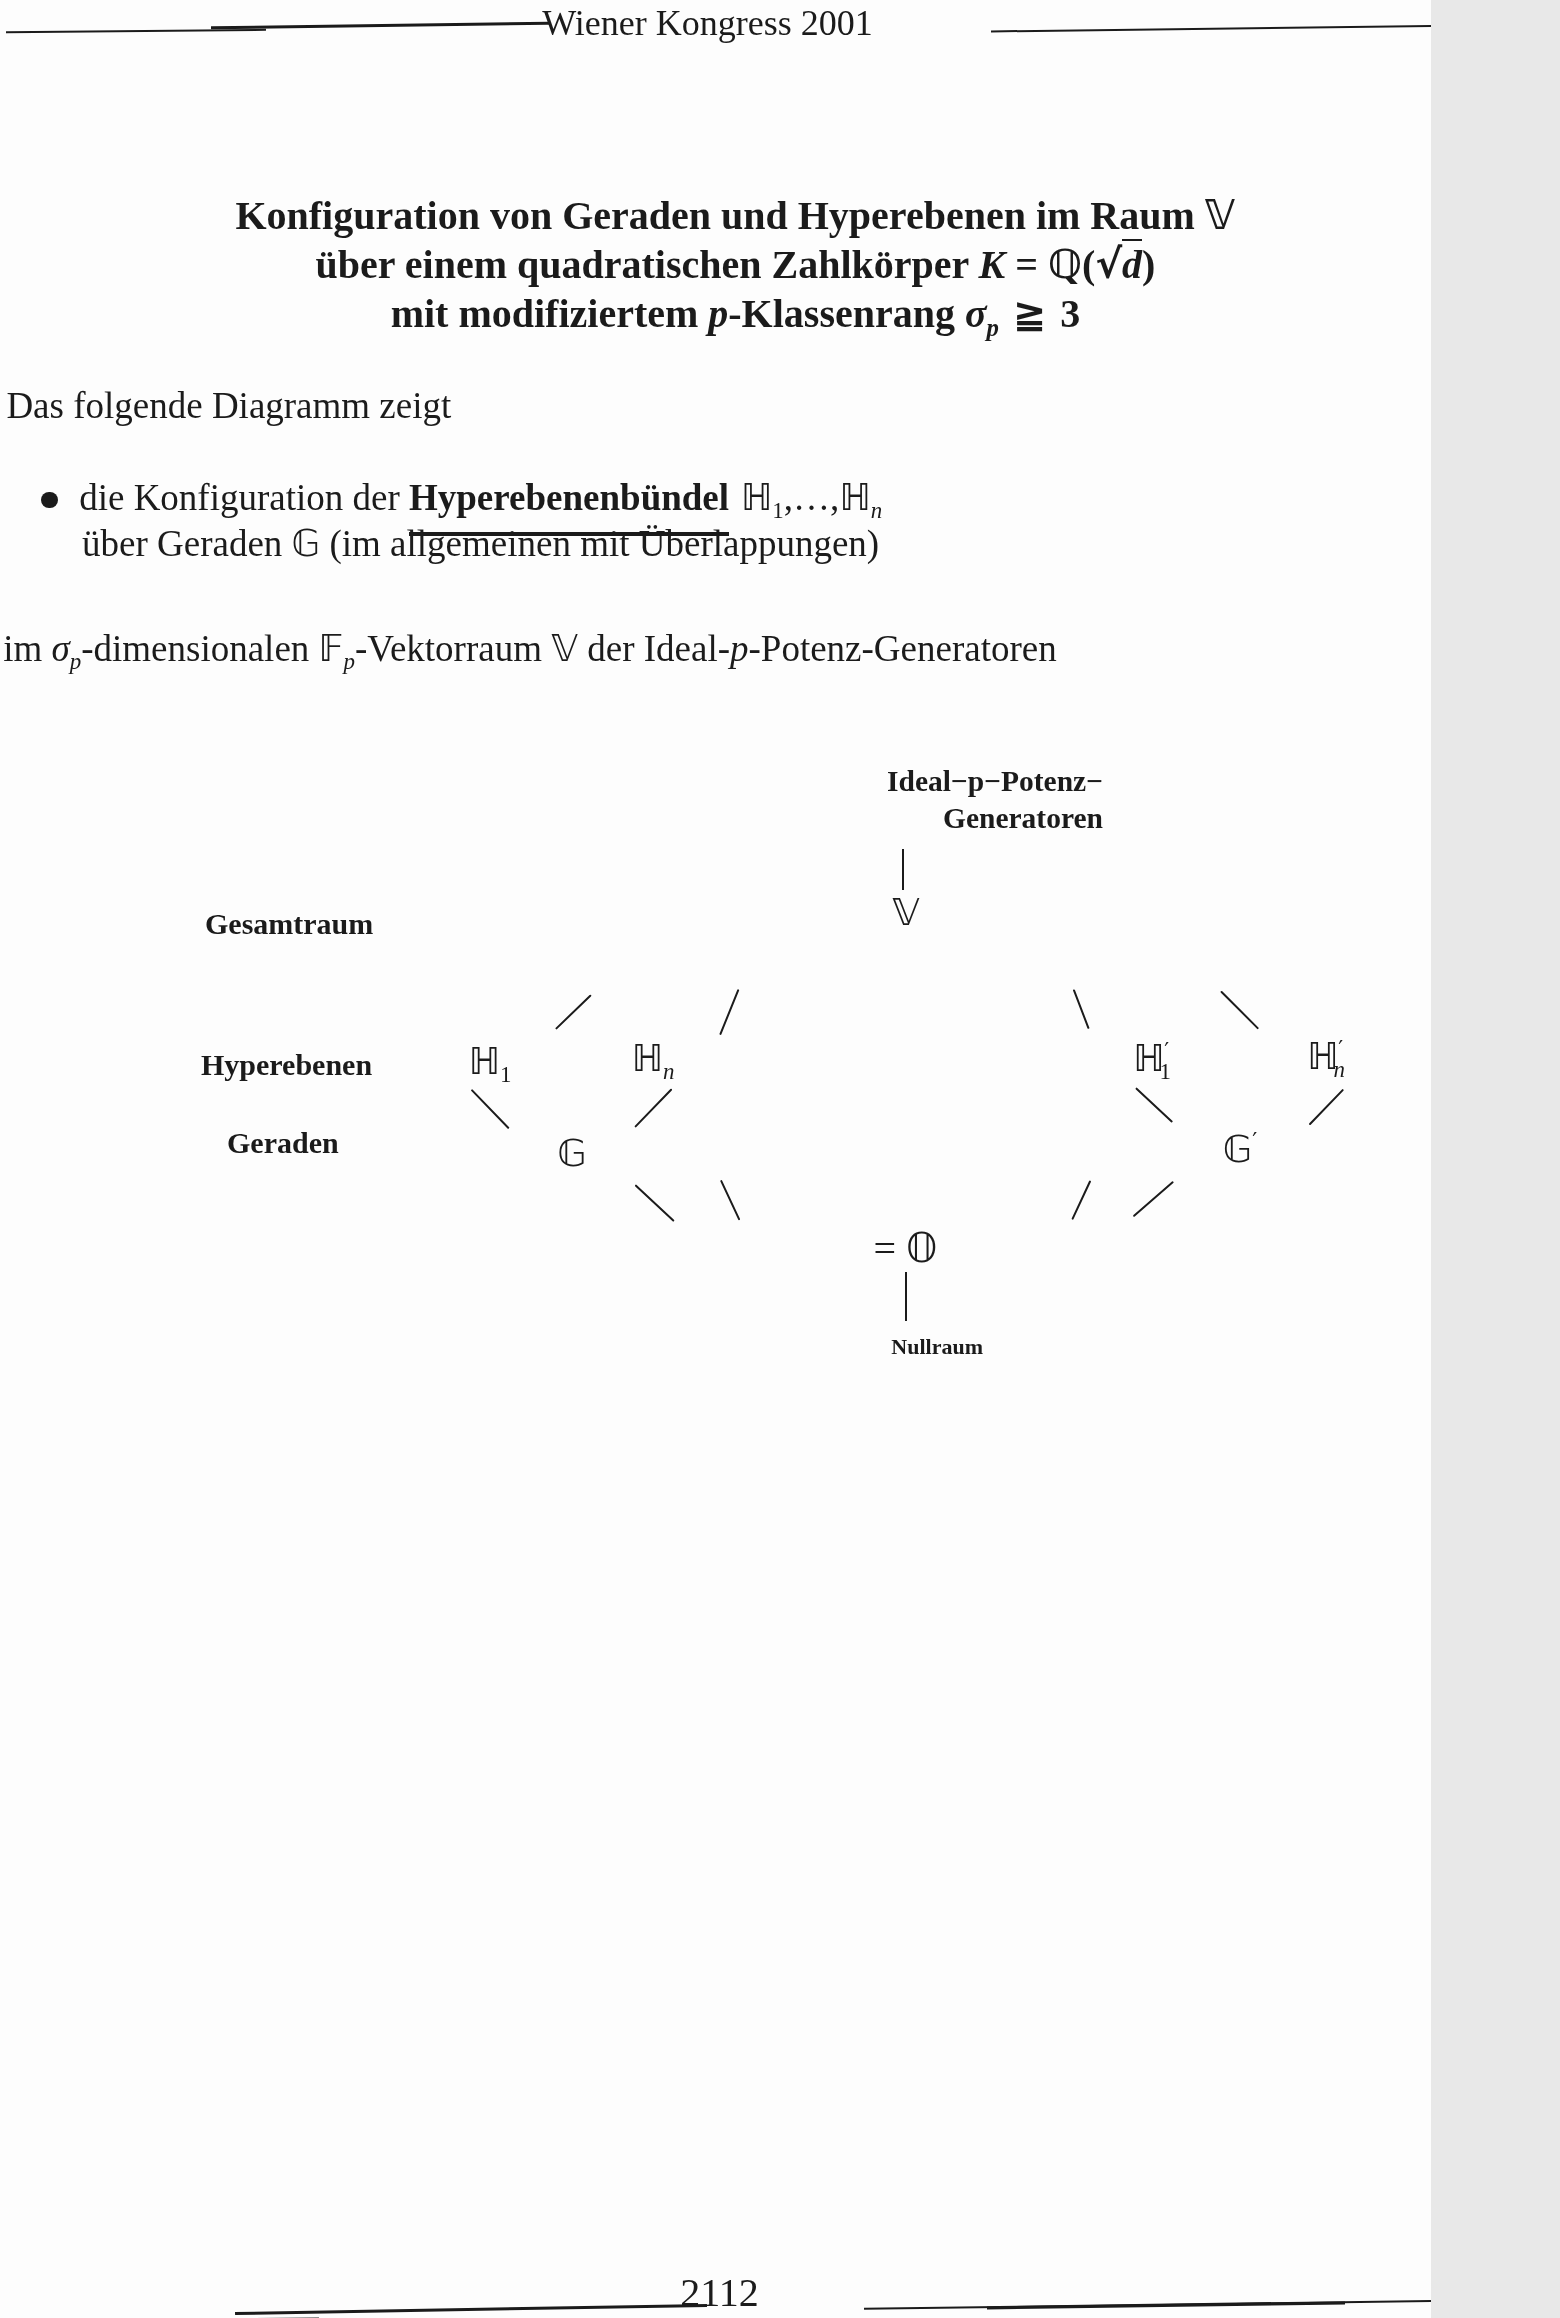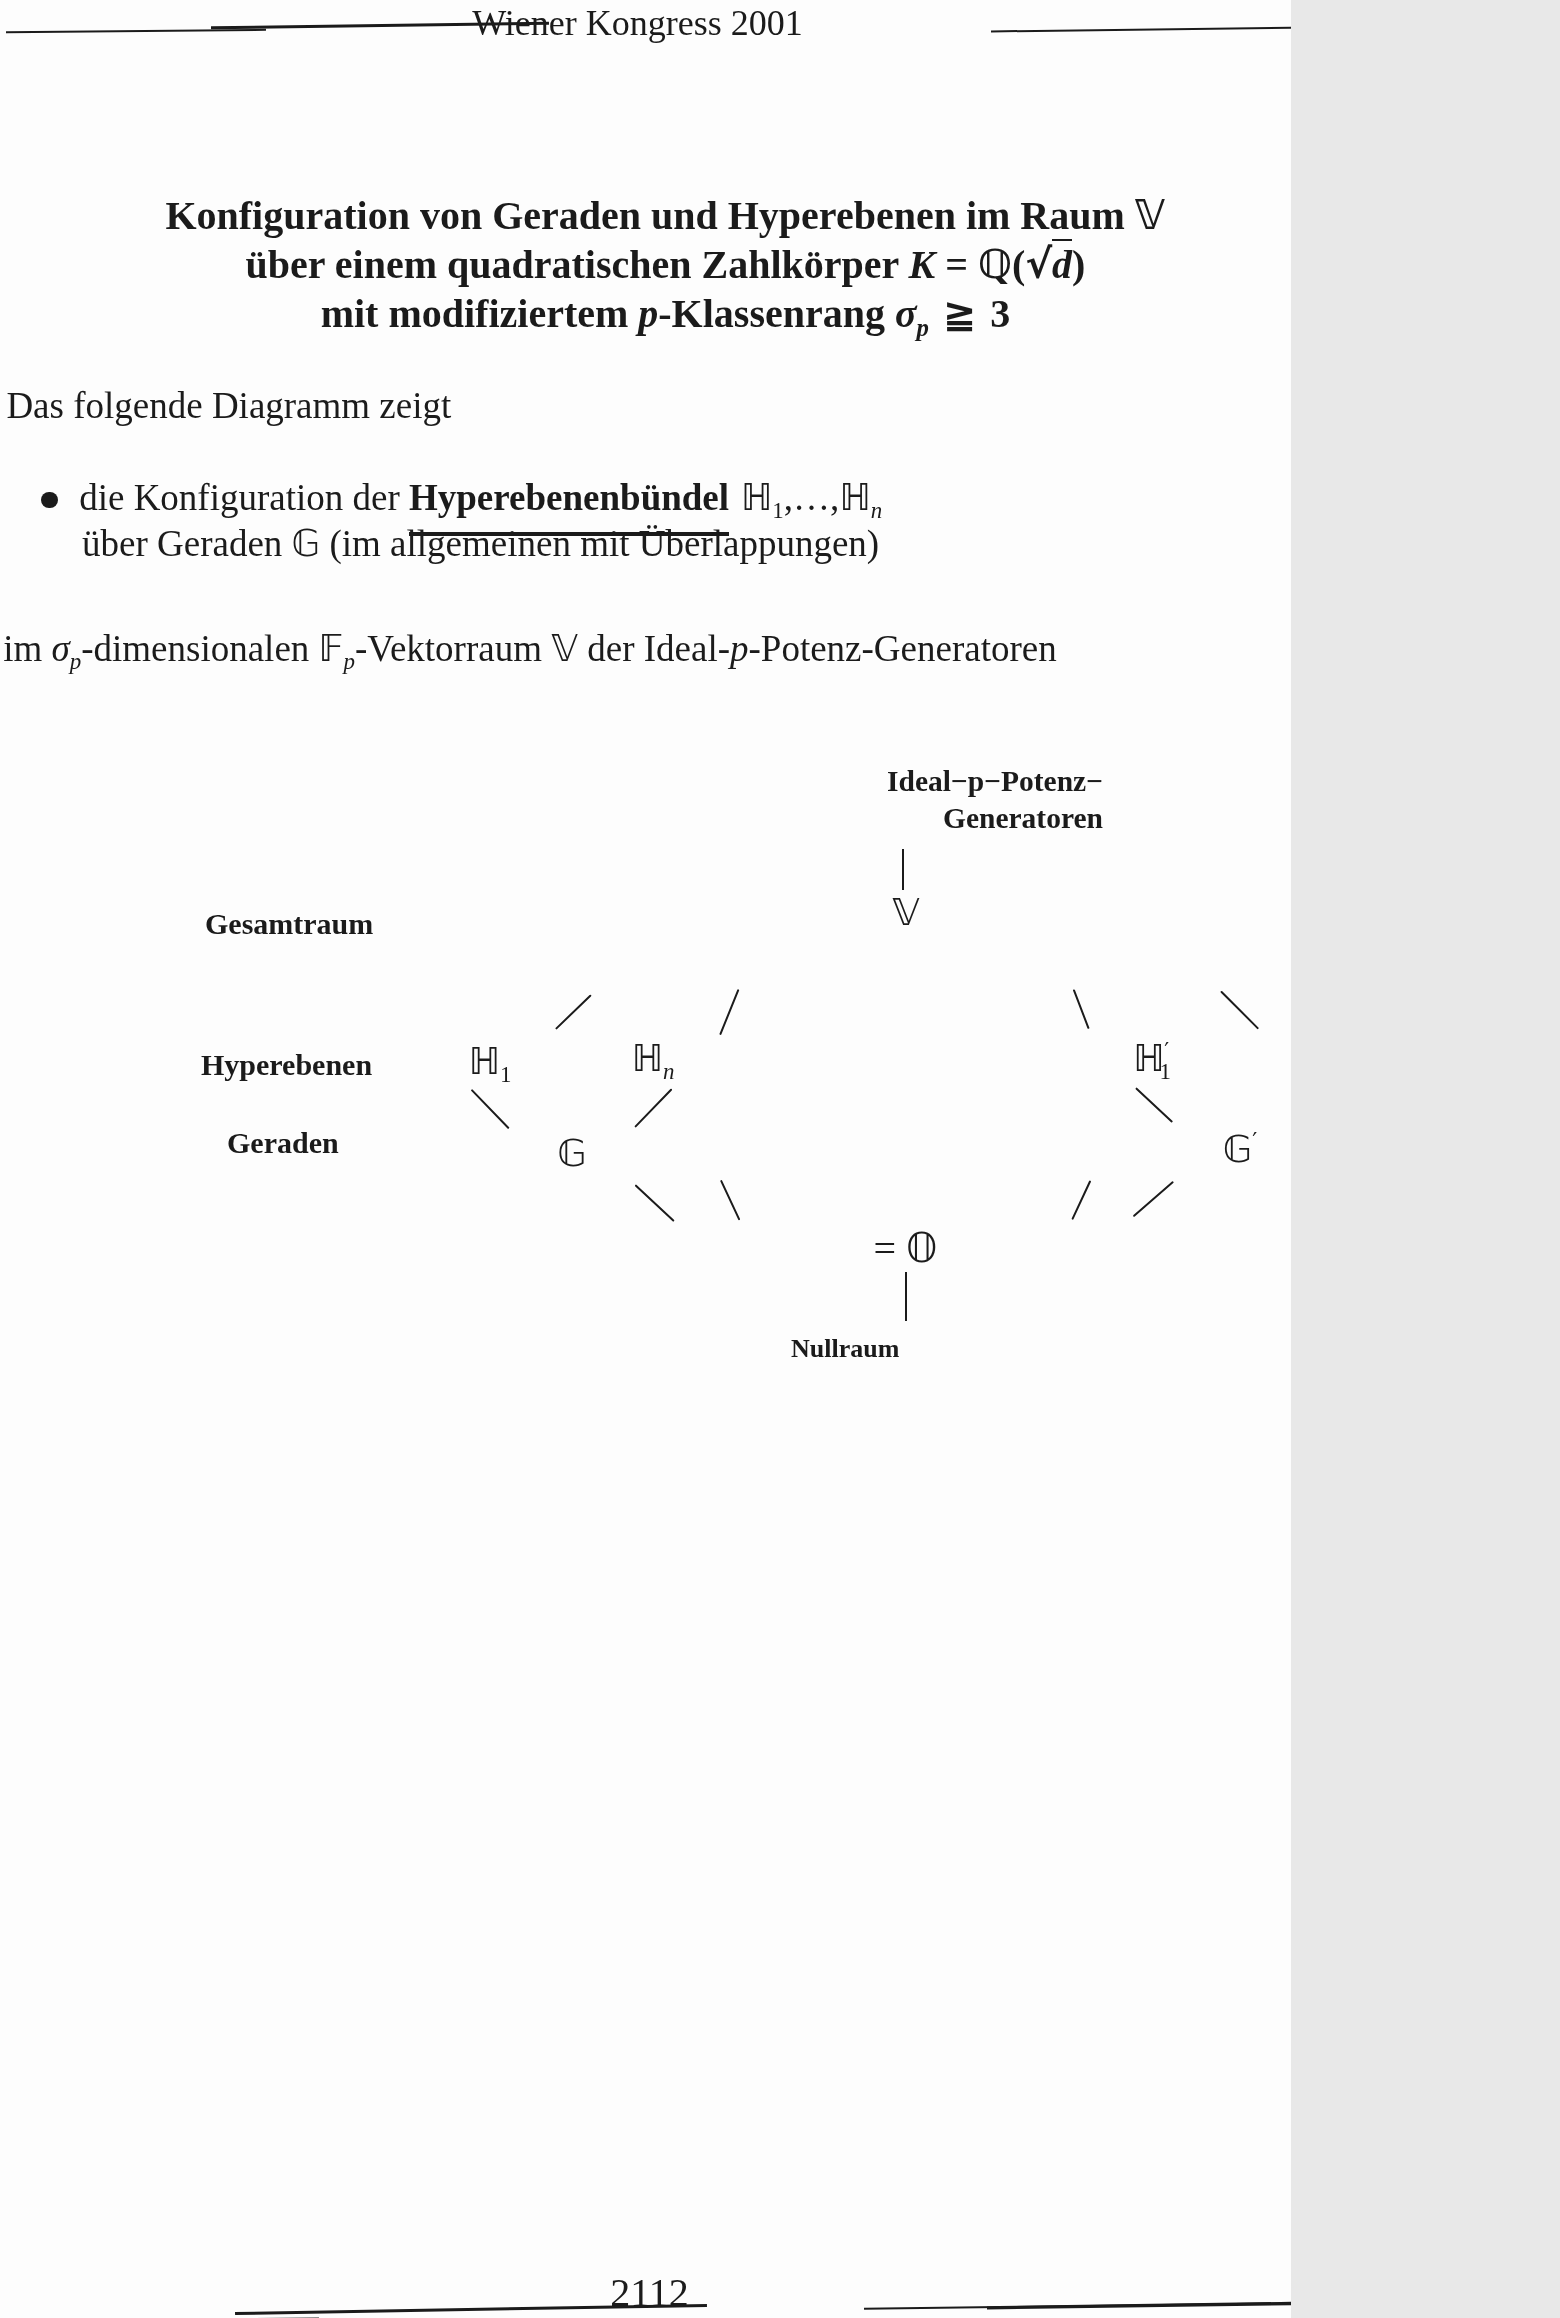--- a/index.html
+++ b/index.html
@@ -1,17 +1,17 @@
 <!DOCTYPE html>
 <html style="font-size:12.7px"><head>
 <meta charset="utf-8">
 <style>
   html,body { margin:0; padding:0; background:#e8e8e8; }
   .page {
-    position:relative; width:1291px; height:2319px;
+    position:relative; width:1431px; height:2319px;
     background:#fdfdfd; color:#1b1b1b; overflow:hidden;
     font-family:"Liberation Serif","DejaVu Serif",serif;
   }
   .rule { position:absolute; background:#1b1b1b; }
   .edge { position:absolute; height:2.4px; background:#1b1b1b; border-radius:1.6px; }
   .vedge { position:absolute; width:2.4px; background:#1b1b1b; }
   .bb { font-family:"DejaVu Sans","DejaVu Serif",sans-serif; }
   .math { font-family:"DejaVu Sans","DejaVu Serif",sans-serif; }
   sub { font-size:62%; }
   sup.pr { font-size:58%; }
@@ -63,21 +63,21 @@
   .edge-hnp-gp  { left:1302px; top:1106px; width:49px; transform:rotate(-46deg); }
   .edge-g-zero-a  { left:628px;  top:1202px; width:53px; transform:rotate(43deg); }
   .edge-g-zero-b  { left:708px;  top:1199px; width:44px; transform:rotate(65deg); }
   .edge-gp-zero-a { left:1060px; top:1199px; width:43px; transform:rotate(-65deg); }
   .edge-gp-zero-b { left:1127px; top:1198px; width:53px; transform:rotate(-41deg); }
   .edge-zero-null { left:905px; top:1272px; height:49px; }
 
   .label-gesamtraum  { left:205px; top:907px; }
   .label-hyperebenen { left:201px; top:1048px; }
   .label-geraden     { left:227px; top:1126px; }
-  .label-nullraum    { position:absolute; left:791px; top:1334px; width:159px; text-align:left; font-weight:bold; font-size:26px; }
+  .label-nullraum    { position:absolute; left:824px; top:1334px; width:159px; text-align:right; font-weight:bold; font-size:22px; }
 
   .node-v   { left:866px; top:890px; font-size:38px; }
   .node-h1  { left:450px;  top:1040px; }
   .node-hn  { left:613px;  top:1037px;text-align:center; }
   .node-h1p { left:1112px; top:1037px; }
   .node-hnp { left:1286px; top:1035px; }
   .node-g   { left:532px;  top:1131px; font-size:38px; }
   .node-gp  { left:1200px; top:1127px; font-size:38px; }
 
   .footer-page {

